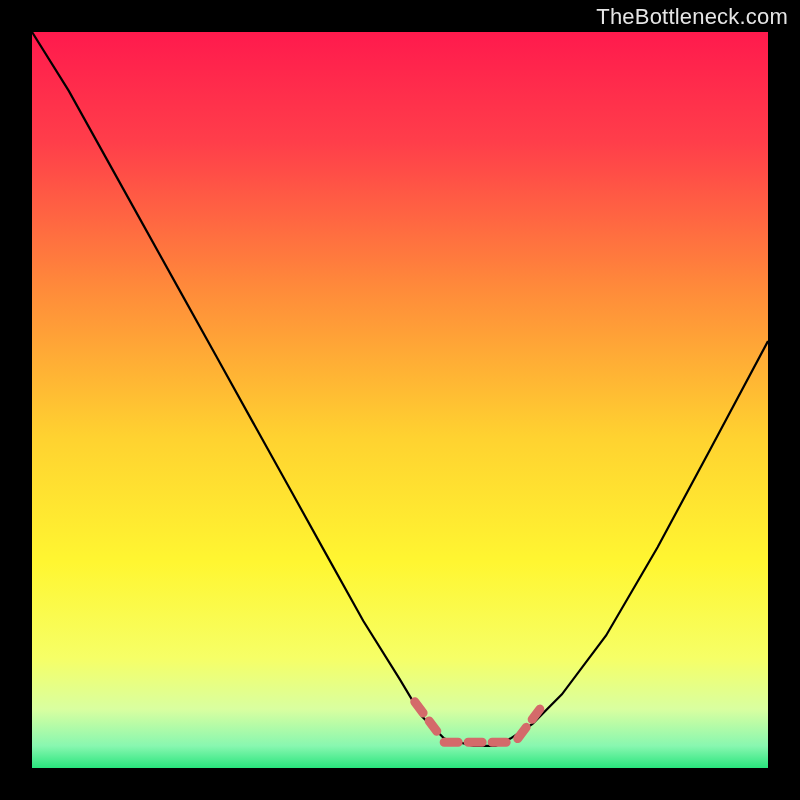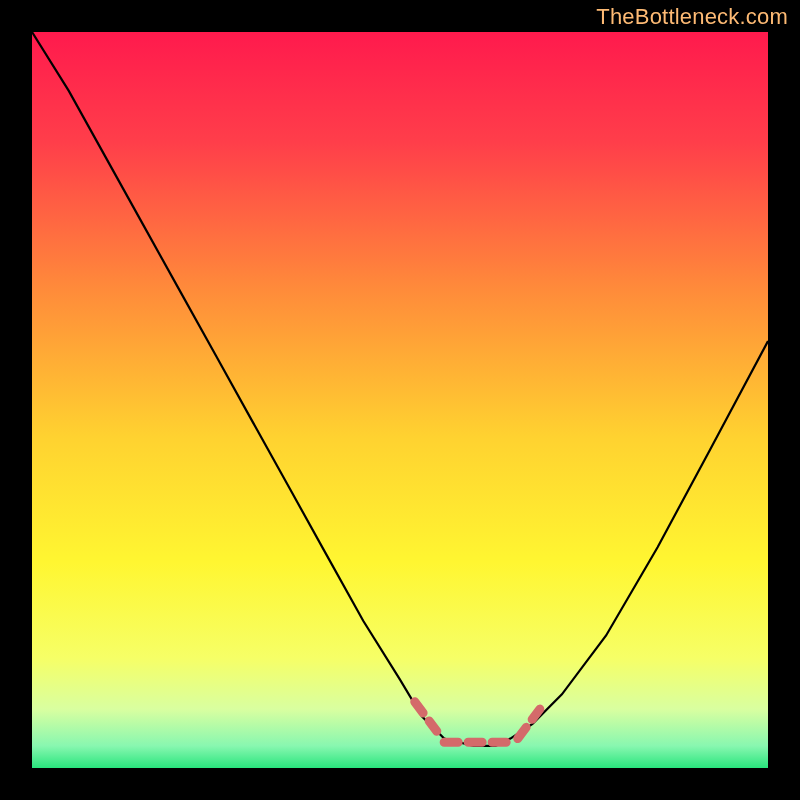--- a/index.html
+++ b/index.html
@@ -14,21 +14,21 @@
   .frame {
     position: relative;
     width: 800px;
     height: 800px;
     background: #000;
   }
   .watermark {
     position: absolute;
     top: 4px;
     right: 12px;
-    color: #fdba74;
+    color: #e5e5e5;
     font-size: 22px;
     font-weight: 500;
     letter-spacing: 0.2px;
     z-index: 10;
   }
   .plot {
     position: absolute;
     left: 32px;
     top: 32px;
     width: 736px;

